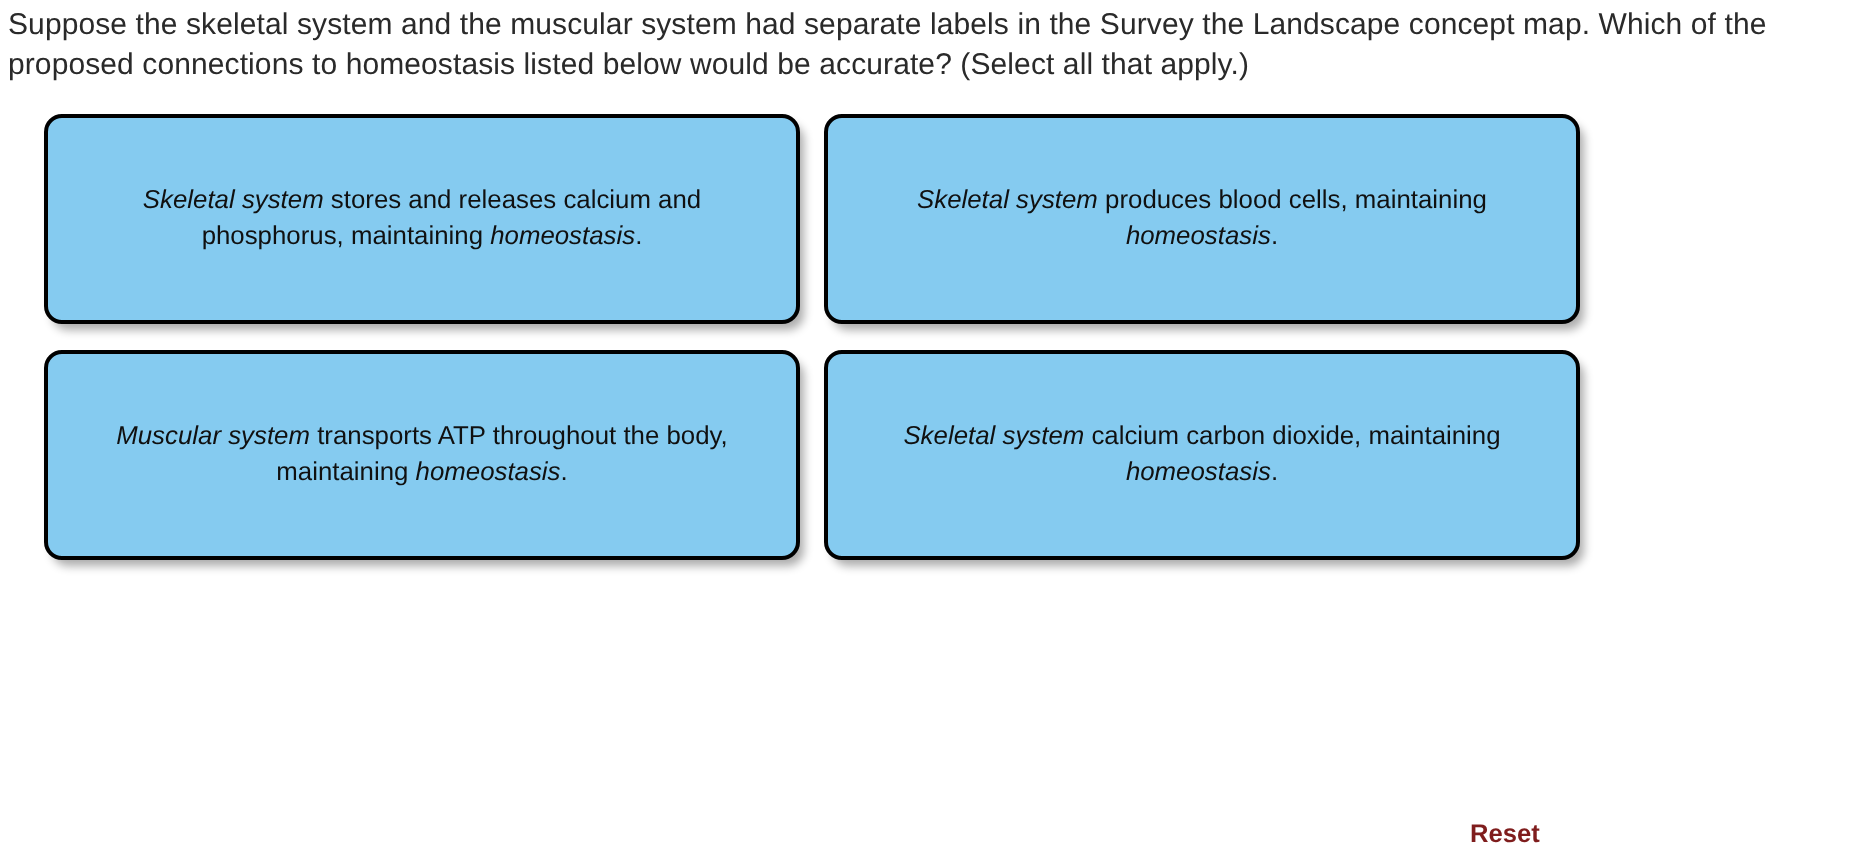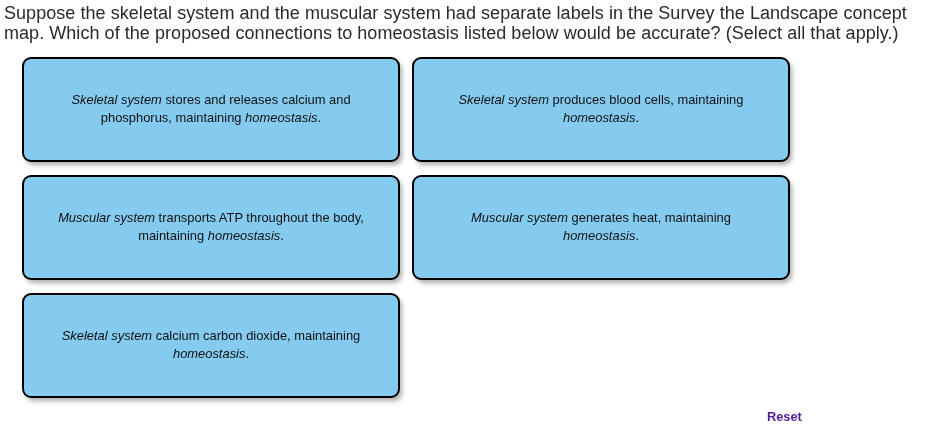--- a/index.html
+++ b/index.html
@@ -15,21 +15,21 @@
     font-family: "Liberation Sans", sans-serif;
     color: #1a1a1a;
   }
 
   
   #question-prompt {
     position: absolute;
     left: 4px;
     top: 3px;
     width: 920px;
-    font-size: 18px;
+    font-size: 15px;
     line-height: 20px;
     color: #2a2a2a;
     letter-spacing: 0.05px;
   }
 
   
   #choice-grid {
     position: absolute;
     left: 22px;
     top: 57px;
@@ -65,45 +65,42 @@
     margin-top: -2px;
   }
 
   .choice-text .it {
     font-style: italic;
   }
 
   
   #reset-button {
     position: absolute;
-    left: 767px;
+    left: 735px;
     top: 409px;
     font-size: 12.8px;
     font-weight: bold;
-    color: #4c1d95;
+    color: #7f1d1d;
     cursor: pointer;
     user-select: none;
   }
 </style>
 </head>
 <body>
 
 <div id="question-prompt">Suppose the skeletal system and the muscular system had separate labels in the Survey the Landscape concept map. Which of the proposed connections to homeostasis listed below would be accurate? (Select all that apply.)</div>
 
 <div id="choice-grid">
     <div class="choice-card">
       <div class="choice-text"><span class="it">Skeletal system</span><span> stores and releases calcium and phosphorus, maintaining </span><span class="it">homeostasis</span><span>.</span></div>
     </div>
     <div class="choice-card">
       <div class="choice-text"><span class="it">Skeletal system</span><span> produces blood cells, maintaining </span><span class="it">homeostasis</span><span>.</span></div>
     </div>
     <div class="choice-card">
       <div class="choice-text"><span class="it">Muscular system</span><span> transports ATP throughout the body, maintaining </span><span class="it">homeostasis</span><span>.</span></div>
     </div>
     <div class="choice-card">
-      <div class="choice-text"><span class="it">Muscular system</span><span> generates heat, maintaining </span><span class="it">homeostasis</span><span>.</span></div>
-    </div>
-    <div class="choice-card">
       <div class="choice-text"><span class="it">Skeletal system</span><span> calcium carbon dioxide, maintaining </span><span class="it">homeostasis</span><span>.</span></div>
     </div>
   </div>
 
 <div id="reset-button">Reset</div>
 
 </body></html>

